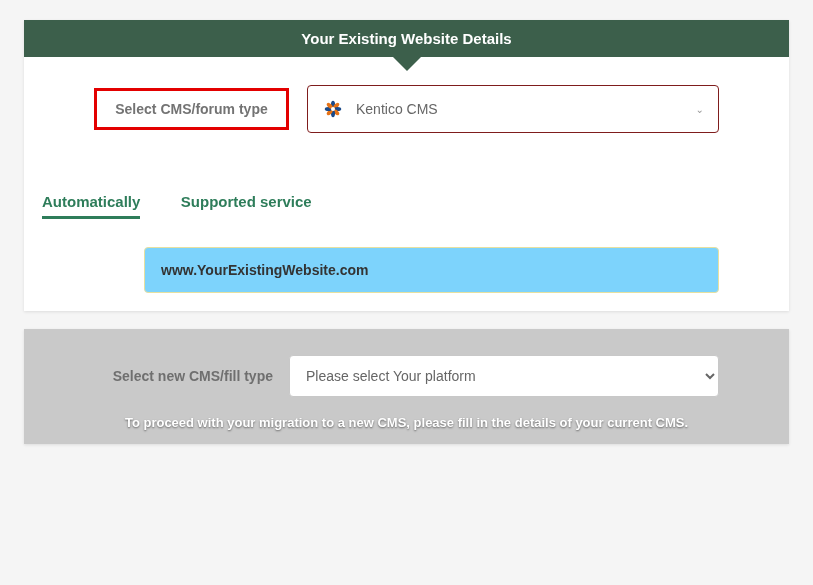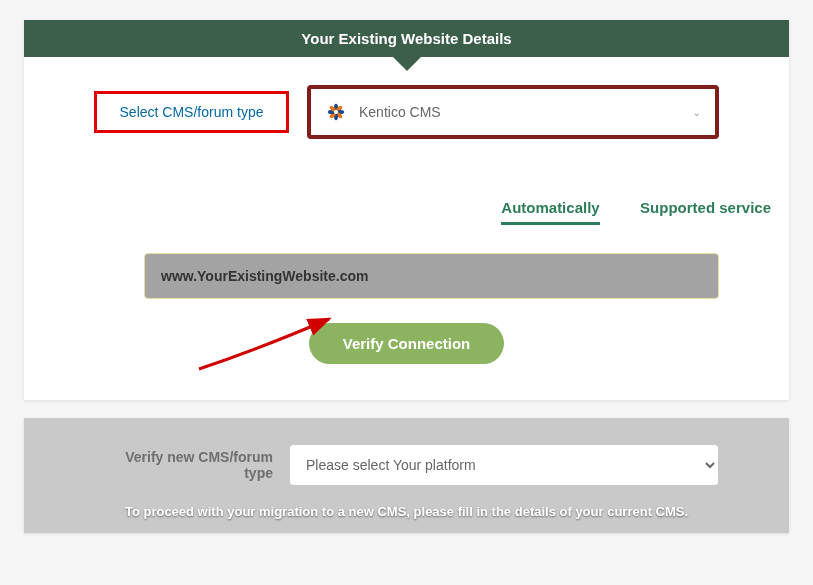--- a/index.html
+++ b/index.html
@@ -42,33 +42,33 @@
     border-top: 14px solid #3c5f4b;
   }
   .row {
     display: flex;
     align-items: center;
     padding: 28px 70px 26px 70px;
   }
   .label-box {
     width: 195px;
     text-align: center;
-    font-weight: 400;
-    font-size: 14px;
-    color: #0369a1;
+    font-weight: 700;
+    font-size: 14px;
+    color: #737373;
     padding: 10px 8px;
     margin-right: 18px;
     flex-shrink: 0;
   }
   .highlight-red {
     border: 3px solid #e30000;
   }
   .select-box {
     flex: 1;
-    border: 4px solid #7f1d1d;
+    border: 1px solid #7f1d1d;
     border-radius: 4px;
     padding: 12px 14px;
     display: flex;
     align-items: center;
     font-size: 14px;
     color: #666;
     position: relative;
     background: #fff;
   }
   .kentico-icon {
@@ -79,39 +79,39 @@
   }
   .chev {
     position: absolute;
     right: 14px;
     top: 50%;
     transform: translateY(-50%);
     font-size: 10px;
     color: #999;
   }
   .tabs {
-    text-align: right;
+    text-align: left;
     padding: 34px 0 10px 0;
     background: #fff;
   }
   .tab {
     display: inline-block;
     margin: 0 18px;
     font-weight: 700;
     font-size: 15px;
     color: #2e7d5a;
     padding-bottom: 6px;
     cursor: pointer;
   }
   .tab.active {
     border-bottom: 3px solid #2e7d5a;
   }
   .url-input {
     flex: 1;
-    background: #a3a3a3;
+    background: #7dd3fc;
     border: 1px solid #e6e0a0;
     border-radius: 4px;
     padding: 14px 16px;
     font-weight: 700;
     font-size: 14px;
     color: #333;
     font-family: inherit;
   }
   .btn-row {
     text-align: center;
@@ -205,34 +205,23 @@
 
   <div class="tabs">
     <span class="tab active">Automatically</span>
     <span class="tab">Supported service</span>
   </div>
 
   <div class="row row-url">
     <input class="url-input" type="text" value="www.YourExistingWebsite.com" style="">
   </div>
 
-  <div class="btn-row">
-    <svg class="arrow-svg">
-      <defs>
-        <marker id="ah" markerWidth="10" markerHeight="10" refX="7" refY="3" orient="auto">
-          <path d="M0,0 L8,3 L0,6 Z" fill="#d00000"></path>
-        </marker>
-      </defs>
-      <path d="M 30 70 Q 90 50 160 20" stroke="#d00000" stroke-width="3" fill="none" marker-end="url(#ah)"></path>
-    </svg>
-    <button class="verify-btn">Verify Connection</button>
-  </div>
 </div>
 
 <div class="card2">
   <div class="row2">
-    <div class="label2">Verify new CMS/forum type</div>
+    <div class="label2">Select new CMS/fill type</div>
     <select class="native-select">
       <option>Please select Your platform</option>
     </select>
   </div>
   <div class="hint">To proceed with your migration to a new CMS, please fill in the details of your current CMS.</div>
 </div>
 
 </body></html>

